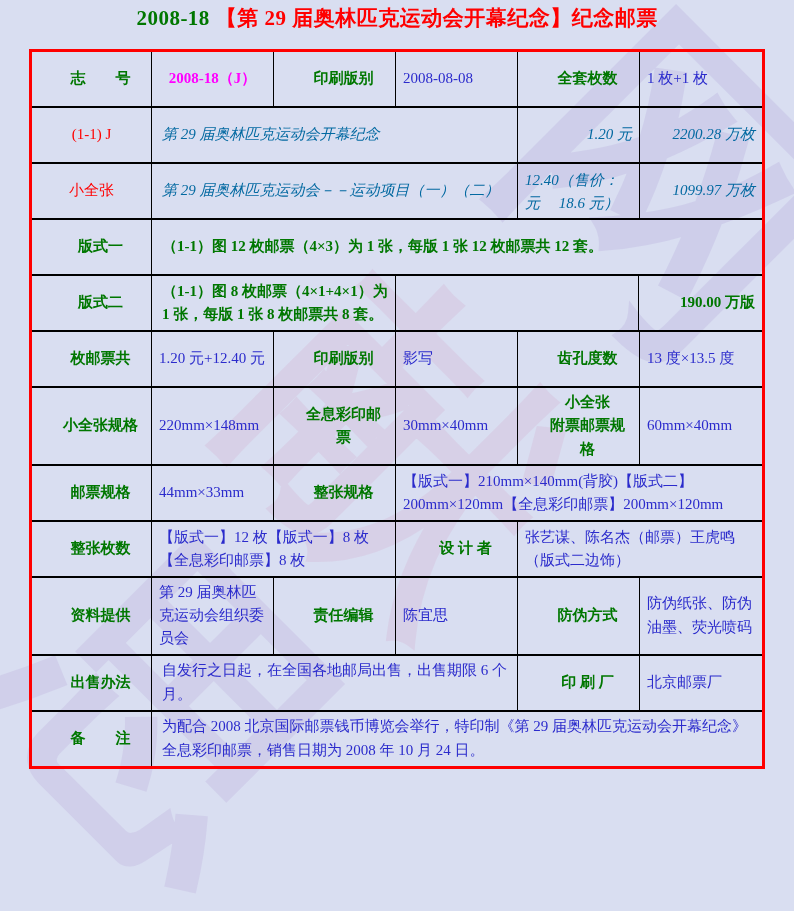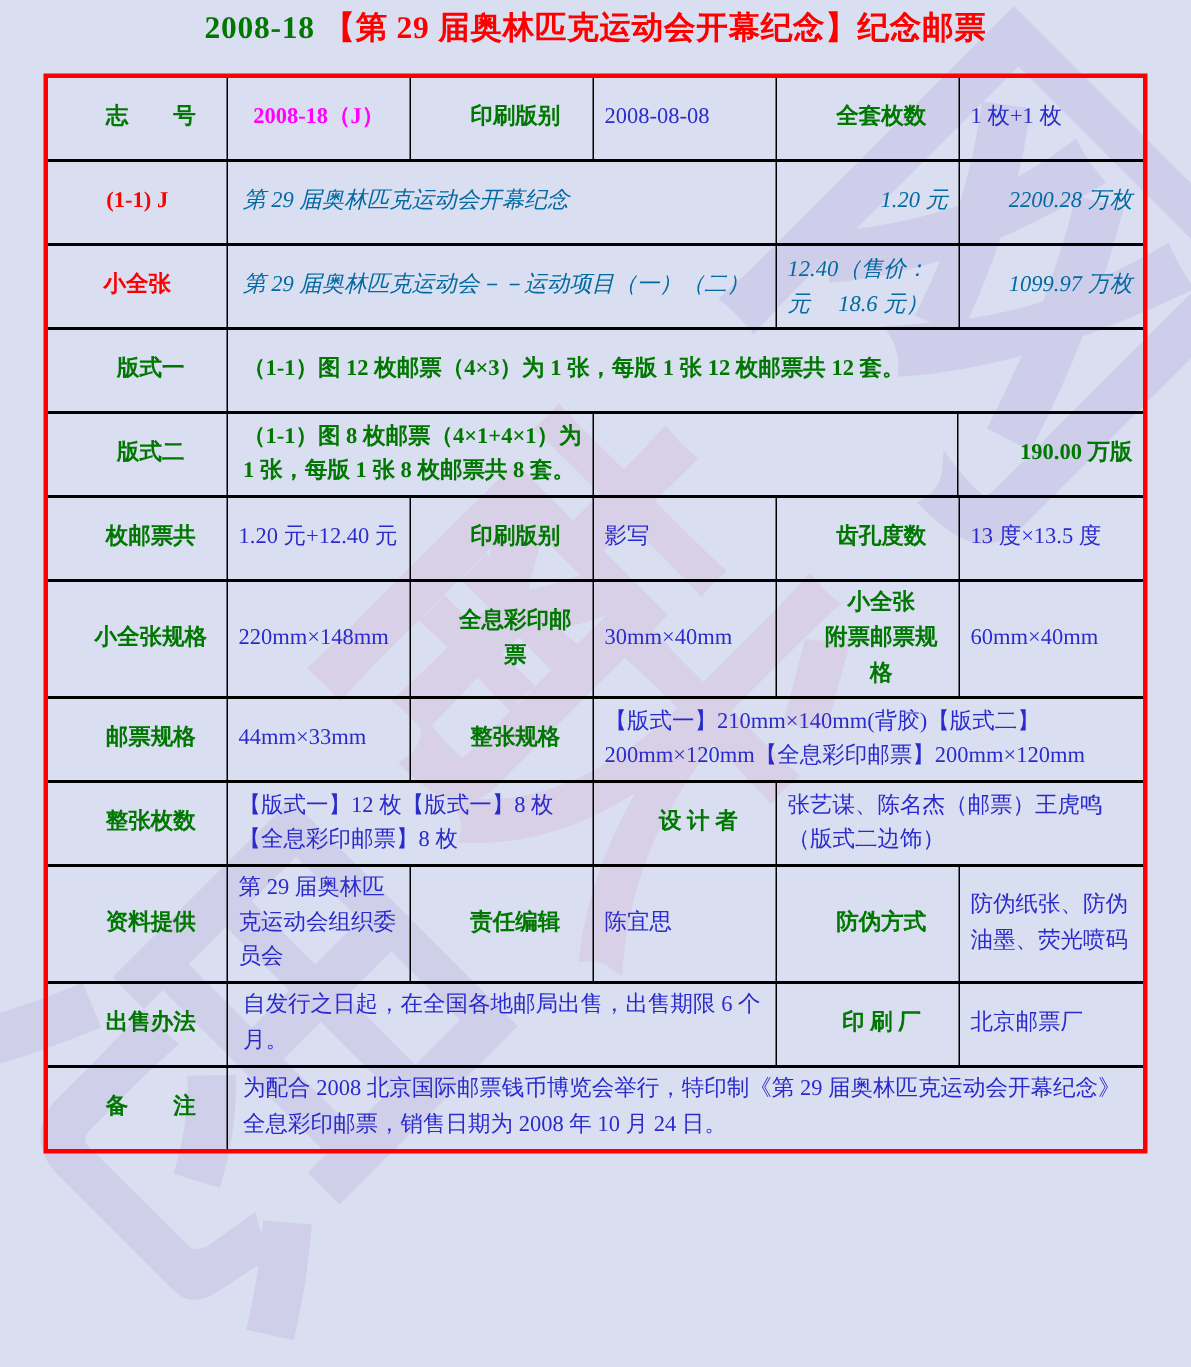--- a/index.html
+++ b/index.html
@@ -30,21 +30,21 @@
   .td{border-right:1px solid #000;display:flex;align-items:center;
       min-height:54px;padding:3px 7px;box-sizing:border-box;line-height:1.55;}
   .td.last{border-right:none;}
   .sp2{grid-column:span 2;} .sp3{grid-column:span 3;} .sp5{grid-column:span 5;}
   .ctr{justify-content:center;text-align:center;}
   .rgt{justify-content:flex-end;text-align:left;}
   .col{flex-direction:row;justify-content:center;align-items:flex-end;}
   .green{color:#007700;font-weight:bold;padding-left:25px;}
   .blue{color:#2b2bcc;}
   .red{color:#0369a1;font-style:italic;}
-  .redb{color:#ff0000;font-weight:bold;}
+  .redb{color:#ff0000;font-weight:normal;}
   .magenta{color:#ff00ff;font-weight:bold;}
   .pad-l{padding-left:10px;}
 </style>
 </head>
 <body>
 
 <div class="wm-layer">
   <span class="wm wm1">网</span>
   <span class="wm wm2">献</span>
   <span class="wm wm3">思</span>

